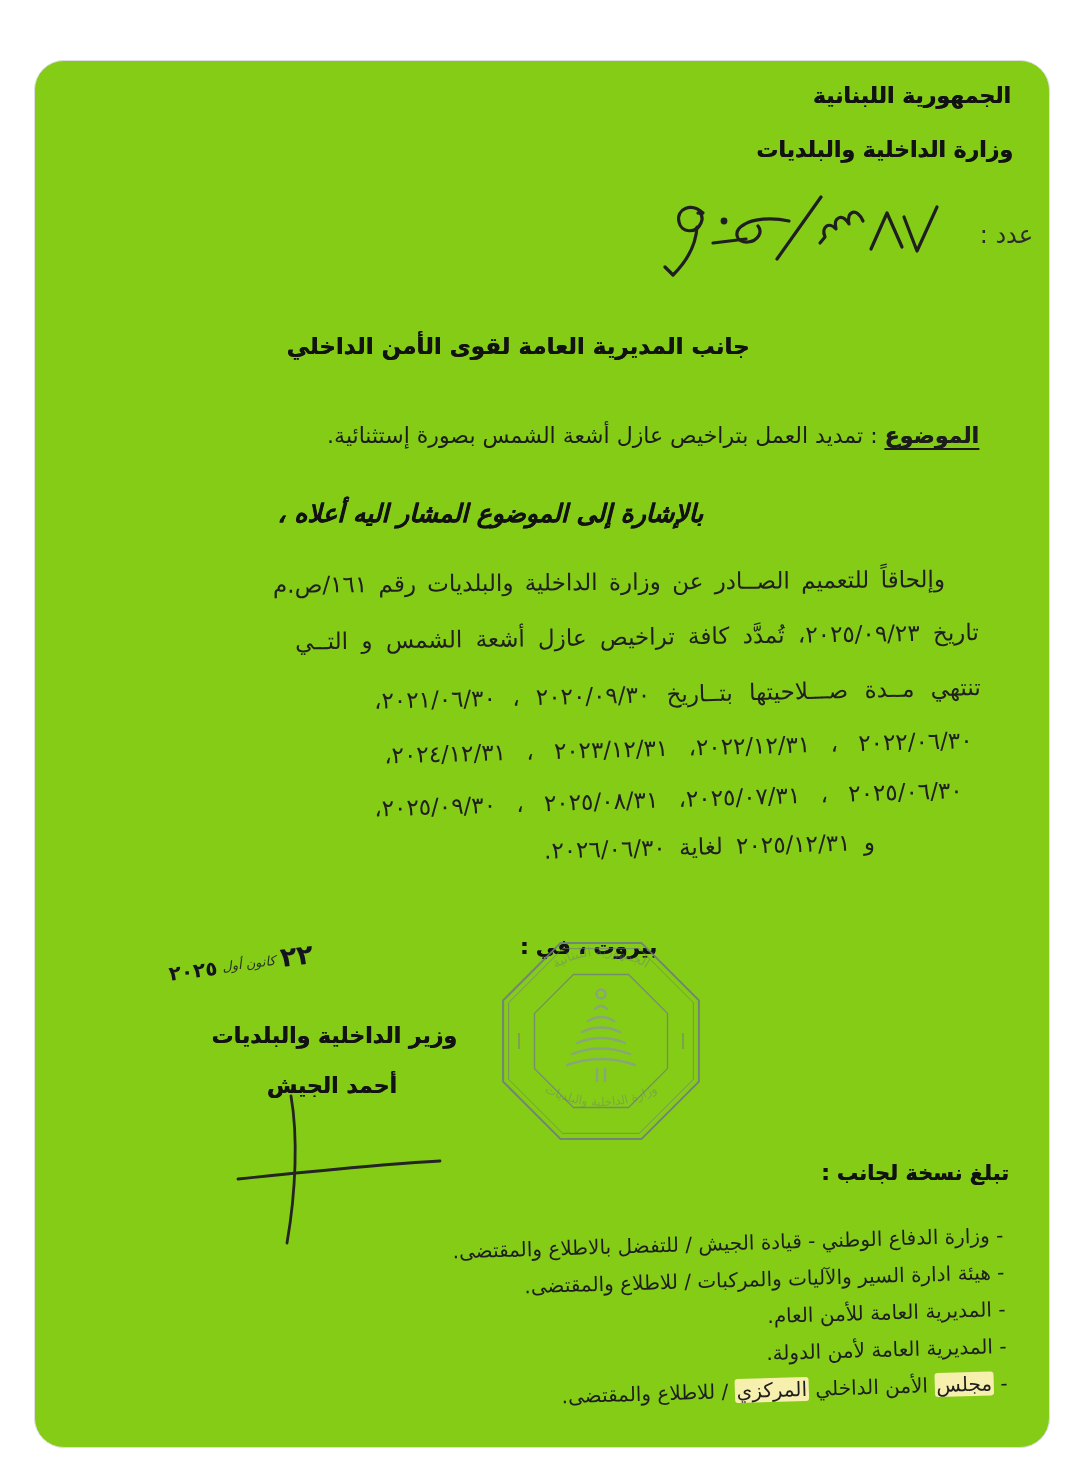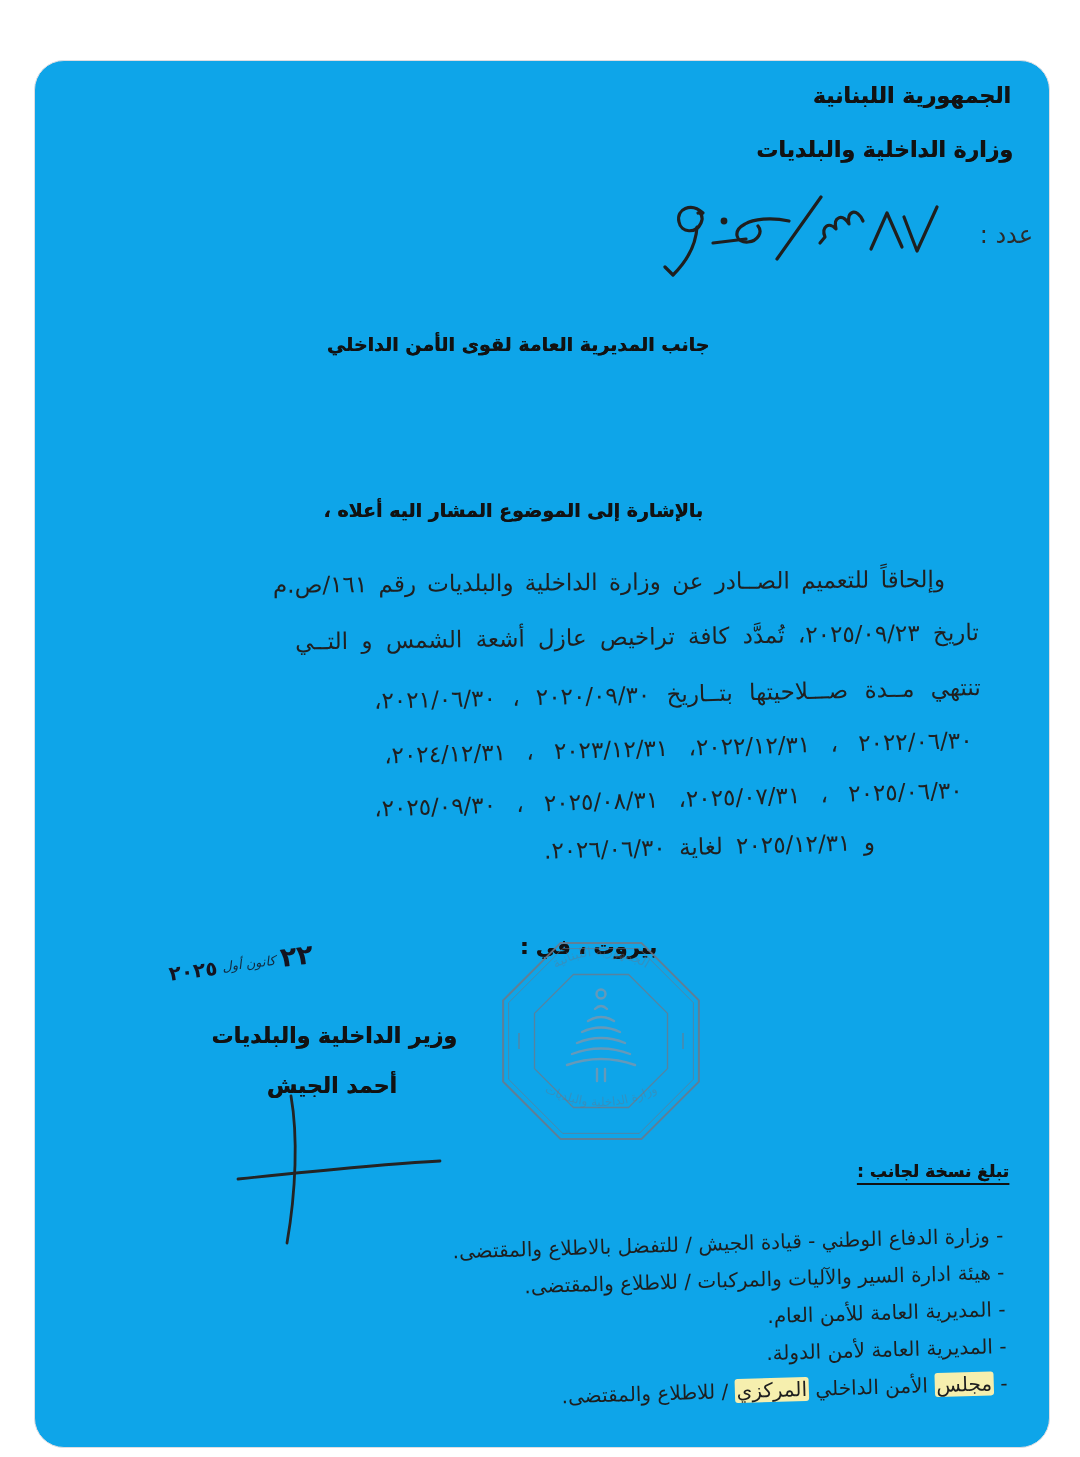--- a/index.html
+++ b/index.html
@@ -2,42 +2,42 @@
 <html lang="ar"><head>
 <meta charset="utf-8">
 <style>
   html,body{margin:0;padding:0;}
   body{
     width:1080px;height:1457px;background:#ffffff;position:relative;overflow:hidden;
     font-family:"DejaVu Sans", sans-serif;
   }
   .card{
     position:absolute;left:34px;top:60px;width:1014px;height:1386px;
-    background:#0ea5e9;border:1px solid #dddde2;border-radius:30px;
+    background:#84cc16;border:1px solid #dddde2;border-radius:30px;
     direction:rtl;
   }
   .abs{position:absolute;white-space:nowrap;color:#1c1c1c;}
   .b{font-weight:bold;color:#121212;text-shadow:0.4px 0 0 currentColor;}
   .hdr{font-size:22px;}
   .num-label{font-size:24px;color:#2b2b2b;}
-  .title{font-size:19px;letter-spacing:.5px;}
+  .title{font-size:23px;letter-spacing:.5px;}
   .subject{font-size:22px;}
   .subject .lbl{font-weight:bold;text-decoration:underline;text-underline-offset:5px;text-decoration-thickness:2px;text-shadow:0.4px 0 0 currentColor;}
-  .refline{font-size:19px;}
+  .refline{font-size:25px;font-style:italic;}
   .bodyline{font-size:23px;color:#202020;transform-origin:right center;}
   .ws4{word-spacing:4px;} .ws6{word-spacing:6px;} .ws10{word-spacing:9px;} .ws14{word-spacing:13px;}
   .r05{transform:rotate(-0.5deg);} .r08{transform:rotate(-0.8deg);}
   .r13{transform:rotate(-1.3deg);} .r15{transform:rotate(-1.5deg);} .r18{transform:rotate(-1.8deg);}
   .place{font-size:21px;margin-top:16px;}
   .datestamp{transform:rotate(-7deg);transform-origin:center;color:#141420;}
   .datestamp .day{font-size:27px;font-weight:bold;letter-spacing:12px;}
   .datestamp .month{font-size:13px;font-style:italic;opacity:.85;position:relative;top:-3px;}
   .datestamp .year{font-size:20px;font-weight:bold;letter-spacing:1px;}
   .minister{font-size:22px;}
-  .cc-head{font-size:17px;text-decoration:underline;text-underline-offset:6px;text-decoration-thickness:2px;}
+  .cc-head{font-size:21px;text-underline-offset:6px;text-decoration-thickness:2px;}
   .cc-list{transform:rotate(-1.7deg);transform-origin:top right;}
   .cc-item{font-size:20px;color:#1e1e1e;margin-bottom:13px;text-align:right;}
   .hl{background:#f6efae;border-radius:3px;padding:0 2px;}
   svg{display:block;}
 </style>
 </head>
 <body>
 
 <div class="card">
 
@@ -63,20 +63,23 @@
         <circle cx="73" cy="34" r="3.4" fill="#1f1f1f" stroke="none"></circle>
 
         <path d="M 52,26 C 40,15 25,22 28,35 C 30,46 45,47 50,36 C 53,29 49,25 47,26"></path>
         <path d="M 46,40 C 45,57 37,73 22,88 L 14,80"></path>
       </g>
     </svg>
   </div>
 
   <div class="abs b title" style="top:272px;left:0;width:100%;text-align:center;transform:translateX(-24px);">جانب المديرية العامة لقوى الأمن الداخلي</div>
 
+  <div class="abs subject" style="top:362px;right:70px;">
+    <span class="lbl">الموضوع</span><span> :  </span><span>تمديد العمل بتراخيص عازل أشعة الشمس بصورة إستثنائية.</span>
+  </div>
 
   <div class="abs b refline" style="top:438px;right:346px;">بالإشارة إلى الموضوع المشار اليه أعلاه ،</div>
 
   <div class="abs bodyline ws4 r05" style="top:505px;right:104px;">وإلحاقاً للتعميم الصــادر عن وزارة الداخلية والبلديات رقم ١٦١/ص.م</div>
   <div class="abs bodyline ws6 r08" style="top:558px;right:70px;">تاريخ ٢٠٢٥/٠٩/٢٣، تُمدَّد كافة تراخيص عازل أشعة الشمس و التــي</div>
   <div class="abs bodyline ws10 r13" style="top:613px;right:68px;">تنتهي مــدة صـــلاحيتها بتــاريخ ٢٠٢٠/٠٩/٣٠ ، ٢٠٢١/٠٦/٣٠،</div>
   <div class="abs bodyline ws14 r15" style="top:666px;right:76px;">٢٠٢٢/٠٦/٣٠ ، ٢٠٢٢/١٢/٣١، ٢٠٢٣/١٢/٣١ ، ٢٠٢٤/١٢/٣١،</div>
   <div class="abs bodyline ws14 r18" style="top:716px;right:86px;">٢٠٢٥/٠٦/٣٠ ، ٢٠٢٥/٠٧/٣١، ٢٠٢٥/٠٨/٣١ ، ٢٠٢٥/٠٩/٣٠،</div>
   <div class="abs bodyline ws6 r15" style="top:768px;right:174px;">و ٢٠٢٥/١٢/٣١ لغاية ٢٠٢٦/٠٦/٣٠.</div>
 

